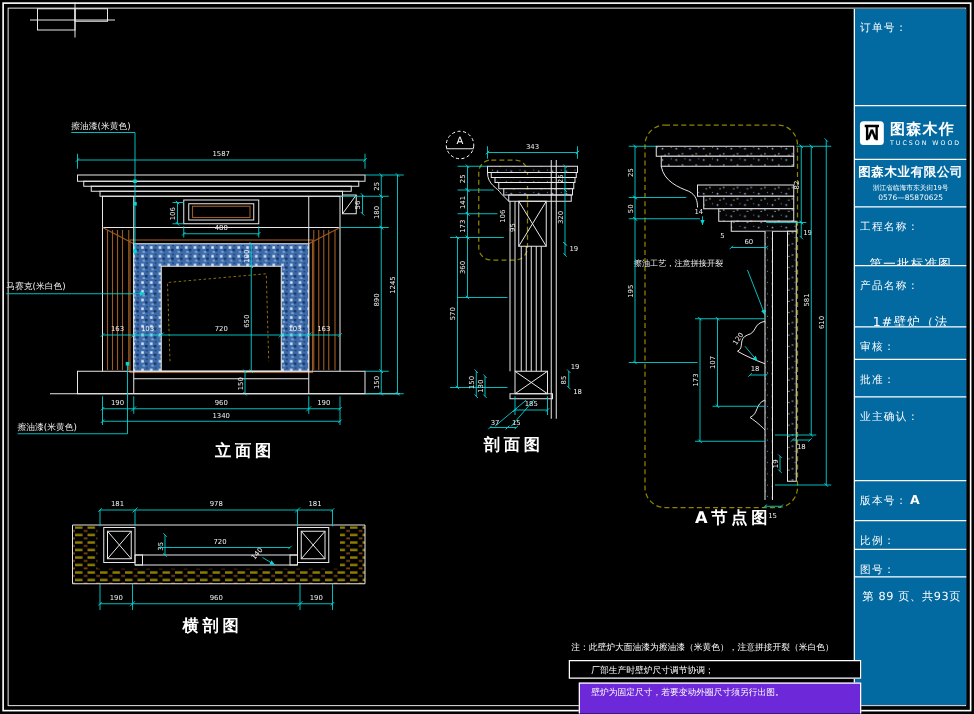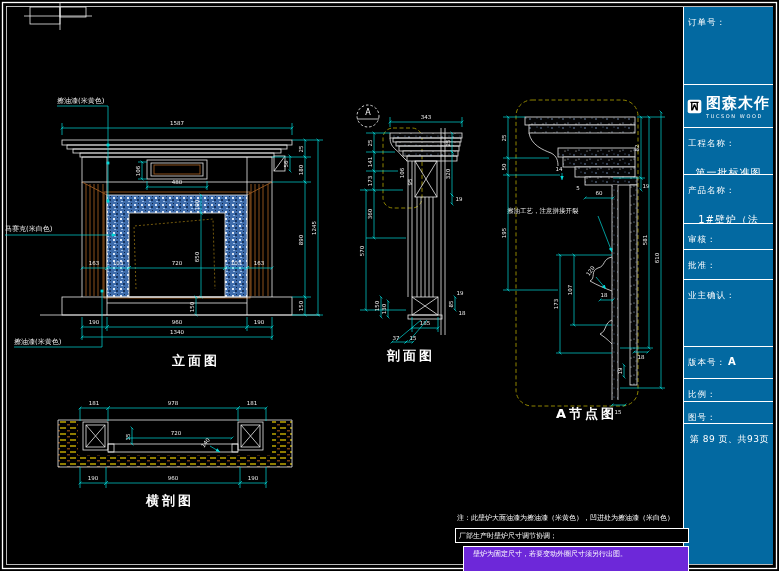--- a/index.html
+++ b/index.html
@@ -22,31 +22,31 @@
   .vt{font-size:13px;fill:#fff;letter-spacing:3px;font-weight:bold}
   .mk{font-size:8px;fill:#fff;text-anchor:middle}
   
   .tblock{position:absolute;left:683px;top:7px;width:90px;height:557px;
           border-left:1px solid #fff;color:#fff;background:#0369a1;box-sizing:border-box;}
   .cell{box-sizing:border-box;border-bottom:1px solid #fff;padding:3px 4px;position:relative;overflow:hidden}
   .l9{font-size:8.5px;letter-spacing:1px}
   .cval{font-size:10px;text-align:center;margin-top:16px;letter-spacing:1px}
   .cval2{font-size:9px;text-align:center;margin-top:1px;letter-spacing:2px}
   .logo{display:flex;align-items:center;gap:4px;padding:4px 3px}
-  .lname{font-size:15px;font-weight:bold;letter-spacing:1px;white-space:nowrap}
+  .lname{font-size:12px;font-weight:bold;letter-spacing:1px;white-space:nowrap}
   .lsub{font-size:5px;letter-spacing:1.6px}
   .cname{font-size:10px;font-weight:bold;letter-spacing:.5px;text-align:center;white-space:nowrap}
   .caddr{font-size:5.4px;text-align:center;margin-top:2px;white-space:nowrap}
   .cphone{font-size:6px;text-align:center;margin-top:1px}
   .vv{font-size:10px;font-weight:bold;margin-left:2px}
   .pg{font-size:9px;text-align:right;padding-top:9px;letter-spacing:.5px;border-bottom:none}
   
   .note1{position:absolute;left:457px;top:513px;width:232px;font-size:7px;color:#fff;white-space:nowrap}
   .nbox1{position:absolute;left:455px;top:528px;width:234px;height:15px;border:1px solid #fff;
-         color:#fff;font-size:7px;line-height:14px;padding-left:3px;box-sizing:border-box;white-space:nowrap;background:#000}
+         color:#fff;font-size:7px;line-height:14px;padding-left:17px;box-sizing:border-box;white-space:nowrap;background:#000}
   .nbox2{position:absolute;left:463px;top:546px;width:226px;height:27px;border:1px solid #fff;
          color:#fff;font-size:7px;line-height:15px;padding-left:9px;box-sizing:border-box;white-space:nowrap;background:#6d28d9}
 </style>
 </head>
 <body>
 
 <div id="stage">
 
 <svg id="cad" width="779" height="571" viewBox="0 0 779 571">
 <defs>
@@ -422,20 +422,25 @@
   <div class="cell logo" style="height:43px">
     <svg width="21" height="21" viewBox="0 0 22 22">
       <rect x="1" y="1" width="20" height="20" rx="3" fill="#fff"></rect>
       <path d="M5,5 h12 M7,5 v12 M15,5 v12 M11,8 l-3,8 M11,8 l3,8" stroke="#000" stroke-width="2" fill="none"></path>
     </svg>
     <div>
       <div class="lname">图森木作</div>
       <div class="lsub">TUCSON WOOD</div>
     </div>
   </div>
+  <div class="cell" style="height:38px;padding:3px 1px">
+    <div class="cname">图森木业有限公司</div>
+    <div class="caddr">浙江省临海市东关街19号</div>
+    <div class="cphone">0576—85870625</div>
+  </div>
   <div class="cell" style="height:47px">
     <span class="l9">工程名称：</span>
     <div class="cval">第一批标准图</div>
   </div>
   <div class="cell" style="height:49px">
     <span class="l9">产品名称：</span>
     <div class="cval">1#壁炉（法式）</div>
   </div>
   <div class="cell" style="height:26px">
     <span class="l9">审核：</span>
@@ -451,17 +456,17 @@
   </div>
   <div class="cell" style="height:23px">
     <span class="l9">比例：</span>
   </div>
   <div class="cell" style="height:22px">
     <span class="l9">图号：</span>
   </div>
   <div class="cell pg" style="height:32px">第 89 页、共93页</div>
 </div>
 
-<div class="note1">注：此壁炉大面油漆为擦油漆（米黄色），凹进处为擦油漆（米白色）</div>
+<div class="note1">注：此壁炉大面油漆为擦油漆（米黄色），注意拼接开裂（米白色）</div>
 <div class="nbox1">厂部生产时壁炉尺寸调节协调；</div>
 <div class="nbox2">壁炉为固定尺寸，若要变动外圈尺寸须另行出图。</div>
 
 </div>
 
 </body></html>

